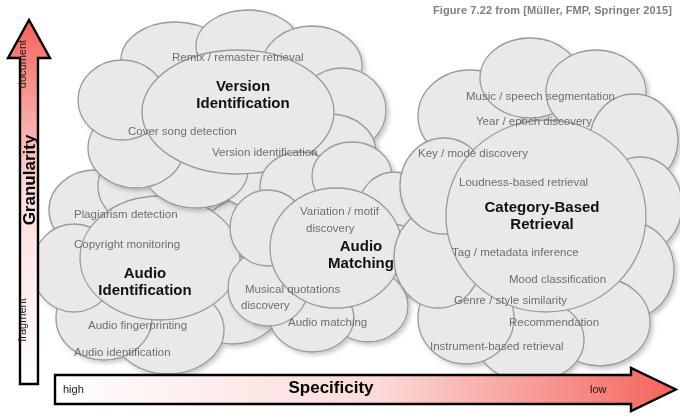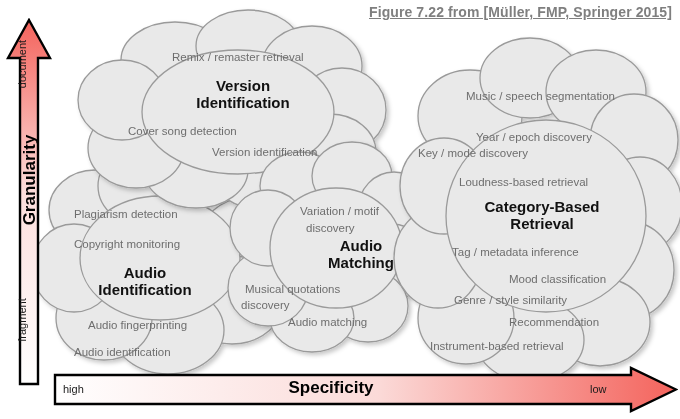--- a/index.html
+++ b/index.html
@@ -4,22 +4,22 @@
 <style>
   html,body{margin:0;padding:0;background:#ffffff;}
   body{width:680px;height:419px;position:relative;overflow:hidden;
        font-family:"Liberation Sans","DejaVu Sans",sans-serif;}
 
   #stage{position:absolute;left:0;top:0;width:680px;height:419px;background:#fff;}
 
   
   #figure-caption{
     position:absolute; right:8px; top:4px;
-    font-size:14px; font-weight:bold; color:#7f7f7f;
-    letter-spacing:.1px; white-space:nowrap;text-decoration:underline;
+    font-size:11px; font-weight:bold; color:#7f7f7f;
+    letter-spacing:.1px; white-space:nowrap;
   }
 
   
   #clouds-layer{position:absolute;left:0;top:0;width:680px;height:419px;}
 
   
   .cloud-text{position:absolute;white-space:nowrap;color:#6e6e6e;font-size:11.5px;}
   .cloud-title{position:absolute;white-space:nowrap;color:#111;font-size:15px;font-weight:bold;text-align:center;}
   .cloud-title span{display:block;line-height:1.12;text-align:center;}
 
@@ -135,21 +135,21 @@
     <span>Version</span>
     <span>Identification</span>
   </div>
 
   <div class="cloud-text" style="left:128px;top:125px;">Cover song detection</div>
 
   <div class="cloud-text" style="left:212px;top:146px;">Version identification</div>
 
   <div class="cloud-text" style="left:466px;top:90px;">Music / speech segmentation</div>
 
-  <div class="cloud-text" style="left:476px;top:131px;">Year / epoch discovery</div>
+  <div class="cloud-text" style="left:476px;top:115px;">Year / epoch discovery</div>
 
   <div class="cloud-text" style="left:418px;top:147px;">Key / mode discovery</div>
 
   <div class="cloud-text" style="left:459px;top:176px;">Loudness-based retrieval</div>
 
   <div class="cloud-title" style="left:452px;top:199px;width:180px;">
     <span>Category-Based</span>
     <span>Retrieval</span>
   </div>
 

